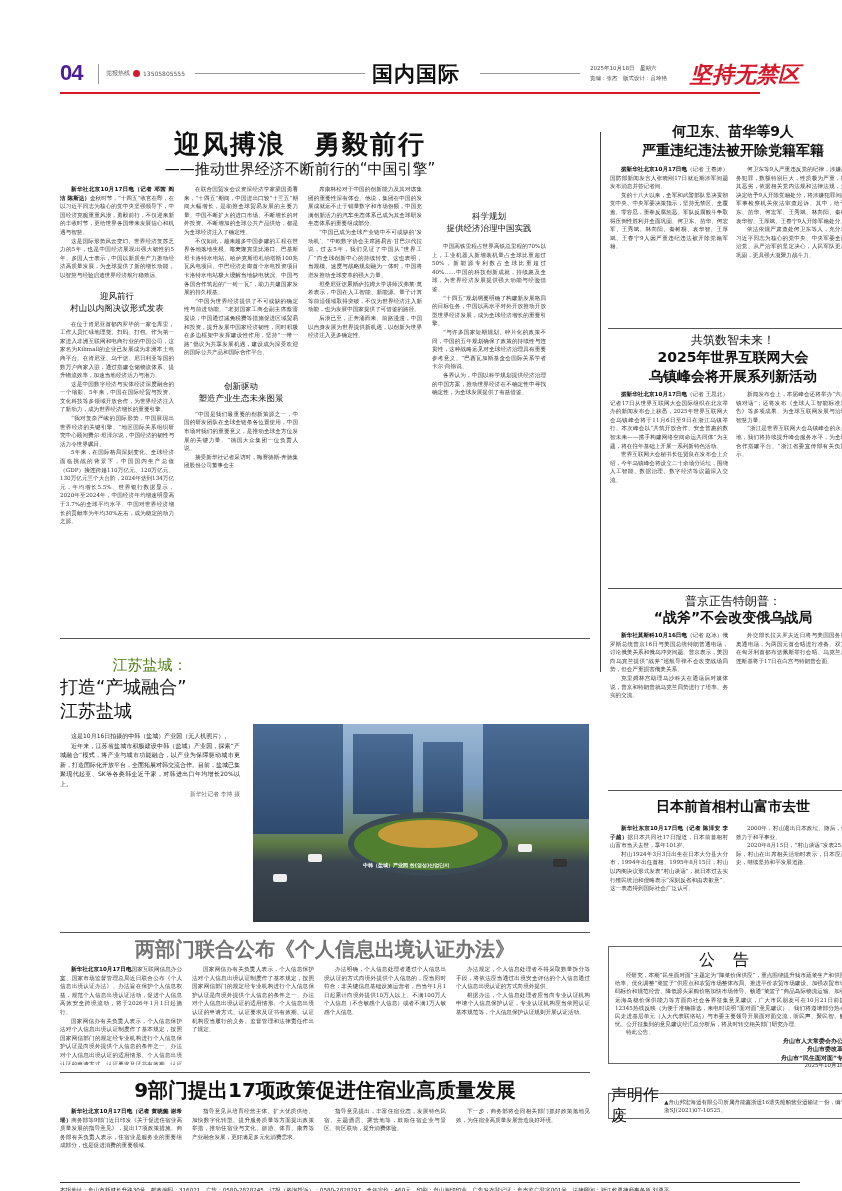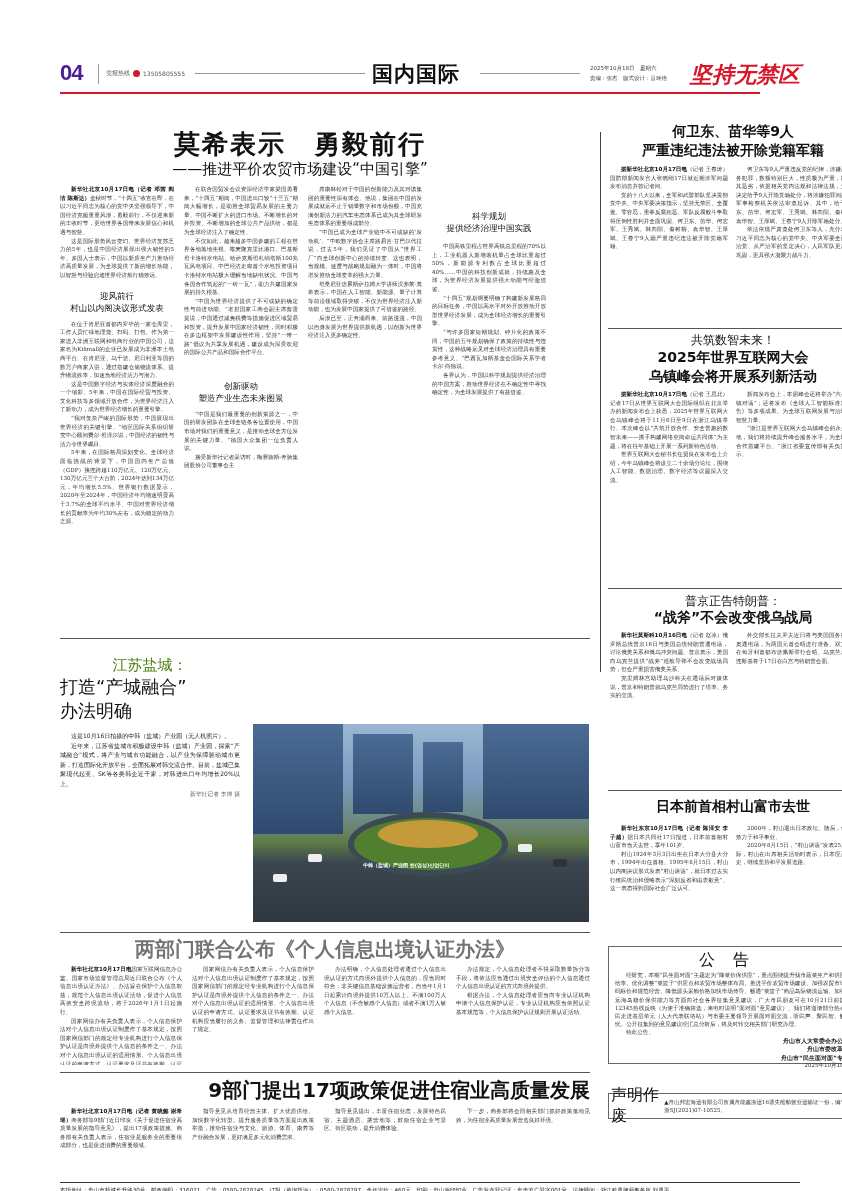--- a/index.html
+++ b/index.html
@@ -63,22 +63,22 @@
     <div class="section">国内国际</div>
     <div class="hline2"></div>
     <div class="dateinfo">
       <div>2025年10月18日　星期六</div>
       <div>责编：张杰　版式设计：吕玲艳</div>
     </div>
     <div class="logo">坚持无禁区</div>
   </div>
   <div class="redrule"></div>
 
-  <div class="main-title">莫希表示　勇毅前行</div>
-  <div class="main-sub">——推进平价农贸市场建设“中国引擎”</div>
+  <div class="main-title">迎风搏浪　勇毅前行</div>
+  <div class="main-sub">——推动世界经济不断前行的“中国引擎”</div>
 
   <div class="col" style="left:0;top:125px;width:114px">
     <p class="body"><b>新华社北京10月17日电</b><b>（记者 邓茜 阎洁 陈斯达）</b><span>金秋时节，“十四五”收官在即，在以习近平同志为核心的党中央坚强领导下，中国经济克服重重风浪，勇毅前行，不仅迎来新的丰收时节，更给世界各国带来发展信心和机遇与智慧。</span></p>
     <p class="body">这是国际形势风云变幻、世界经济复苏乏力的5年，也是中国经济展现出强大韧性的5年。多国人士表示，中国以新质生产力推动经济高质量发展，为全球提供了新的增长动能，以智慧与经验启迪世界经济航行稳致远。</p>
     <div class="sub-h" style="margin:10px 0 6px">
       <div>迎风前行</div>
       <div>村山以内阁决议形式发表</div>
     </div>
     <p class="body">在位于肯尼亚首都内罗毕的一家仓库里，工作人员忙碌地理货、扫码、打包。作为第一家进入非洲互联网和电商行业的中国公司，这家名为Kilimall的企业已发展成为非洲本土电商平台。在肯尼亚、乌干达、尼日利亚等国的数万户商家入驻，通过搭建仓储物流体系、提升物流效率，加速当地经济活力与潜力。</p>
     <p class="body">这是中国数字经济与实体经济深度融合的一个缩影。5年来，中国在国际经贸与投资、文化科技等多领域开放合作，为世界经济注入了新动力，成为世界经济增长的重要引擎。</p>
@@ -184,21 +184,21 @@
   <div class="decl" style="top:1033px">
     <div class="decl-t">声明作废</div>
     <div class="decl-b">▲舟山邦宏海运有限公司所属舟能鑫浙运16遗失船舶营业运输证一份，编号：浙SJ(2021)07-10525。</div>
   </div>
 
   <div class="rule" style="left:0;top:578px;width:530px"></div>
   <div class="col" style="left:0;top:595px;width:180px">
     <div style="text-align:center;font-size:15px;line-height:20px;color:#4d7c0f">江苏盐城：</div>
     <div style="text-align:left;font-size:18px;line-height:24px;color:#111">
       <div>打造“产城融合”</div>
-      <div>办法明确</div>
+      <div>江苏盐城</div>
     </div>
     <p class="body" style="font-family:'DejaVu Sans',sans-serif;font-size:6px;line-height:9.5px;margin-top:8px;color:#222">这是10月16日拍摄的中韩（盐城）产业园（无人机照片）。</p>
     <p class="body" style="font-family:'DejaVu Sans',sans-serif;font-size:6px;line-height:9.5px;color:#222">近年来，江苏省盐城市积极建设中韩（盐城）产业园，探索“产城融合”模式，将产业与城市功能融合，以产业为保障驱动城市更新，打造国际化开放平台，全面拓展对韩交流合作。目前，盐城已集聚现代起亚、SK等各类韩企近千家，对韩进出口年均增长20%以上。</p>
     <div style="text-align:right;font-size:5.8px;color:#666;margin-top:2px">新华社记者 李博 摄</div>
   </div>
 
   <div class="photo" aria-label="中韩（盐城）产业园鸟瞰">
     <div class="bld" style="left:0;top:0;width:90px;height:110px"></div>
     <div class="bld" style="left:100px;top:10px;width:60px;height:80px"></div>
     <div class="bld" style="left:170px;top:18px;width:40px;height:70px"></div>
@@ -225,21 +225,21 @@
   <div class="col" style="left:264px;top:905px;width:122px;height:100px;overflow:hidden">
     <p class="body">办法明确，个人信息处理者通过个人信息出境认证的方式向境外提供个人信息的，应当同时符合：非关键信息基础设施运营者，自当年1月1日起累计向境外提供10万人以上、不满100万人个人信息（不含敏感个人信息）或者不满1万人敏感个人信息。</p>
   </div>
   <div class="col" style="left:396px;top:905px;width:134px;height:100px;overflow:hidden">
     <p class="body">办法规定，个人信息处理者不得采取数量拆分等手段，将依法应当通过出境安全评估的个人信息通过个人信息出境认证的方式向境外提供。</p>
     <p class="body">根据办法，个人信息处理者应当向专业认证机构申请个人信息保护认证，专业认证机构应当依照认证基本规范等，个人信息保护认证规则开展认证活动。</p>
   </div>
 
   <div class="rule" style="left:0;top:1012px;width:530px"></div>
 
-  <div style="position:absolute;left:0;top:1017px;width:530px;text-align:right;font:bold 20px 'DejaVu Sans',sans-serif;color:#111">9部门提出17项政策促进住宿业高质量发展</div>
+  <div style="position:absolute;left:0;top:1017px;width:530px;text-align:center;font:bold 20px 'DejaVu Sans',sans-serif;color:#111">9部门提出17项政策促进住宿业高质量发展</div>
   <div class="col" style="left:0;top:1047px;width:122px;height:70px;overflow:hidden">
     <p class="body"><b>新华社北京10月17日电</b><b>（记者 黄晓懿 谢希瑶）</b><span>商务部等9部门近日印发《关于促进住宿业高质量发展的指导意见》，提出17项政策措施。商务部有关负责人表示，住宿业是服务业的重要组成部分，也是促进消费的重要领域。</span></p>
   </div>
   <div class="col" style="left:132px;top:1047px;width:122px;height:70px;overflow:hidden">
     <p class="body">指导意见从培育经营主体、扩大优质供给、加快数字化转型、提升服务质量等方面提出政策举措，推动住宿业与文化、旅游、体育、康养等产业融合发展，更好满足多元化消费需求。</p>
   </div>
   <div class="col" style="left:264px;top:1047px;width:122px;height:70px;overflow:hidden">
     <p class="body">指导意见提出，丰富住宿业态，发展特色民宿、主题酒店、露营地等，鼓励住宿企业与景区、街区联动，提升消费体验。</p>
   </div>
   <div class="col" style="left:396px;top:1047px;width:134px;height:70px;overflow:hidden">

